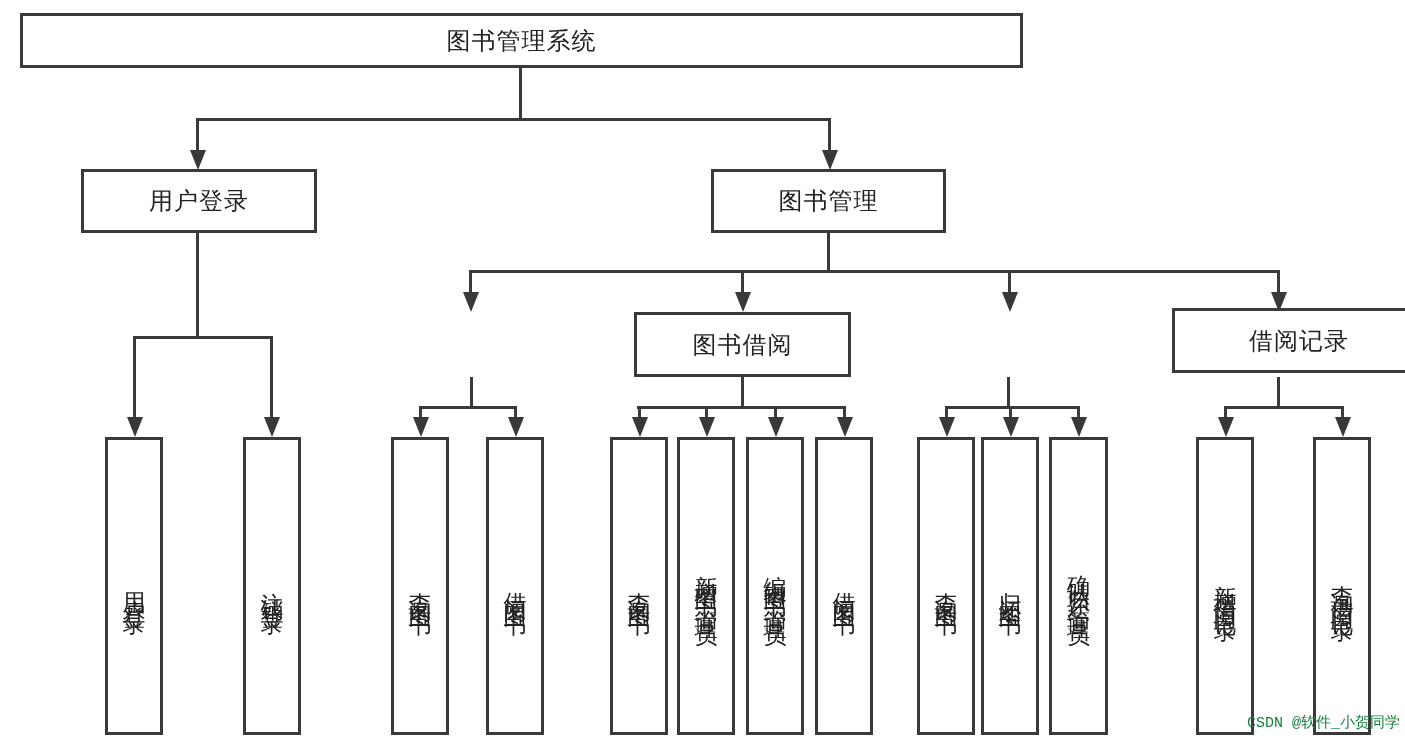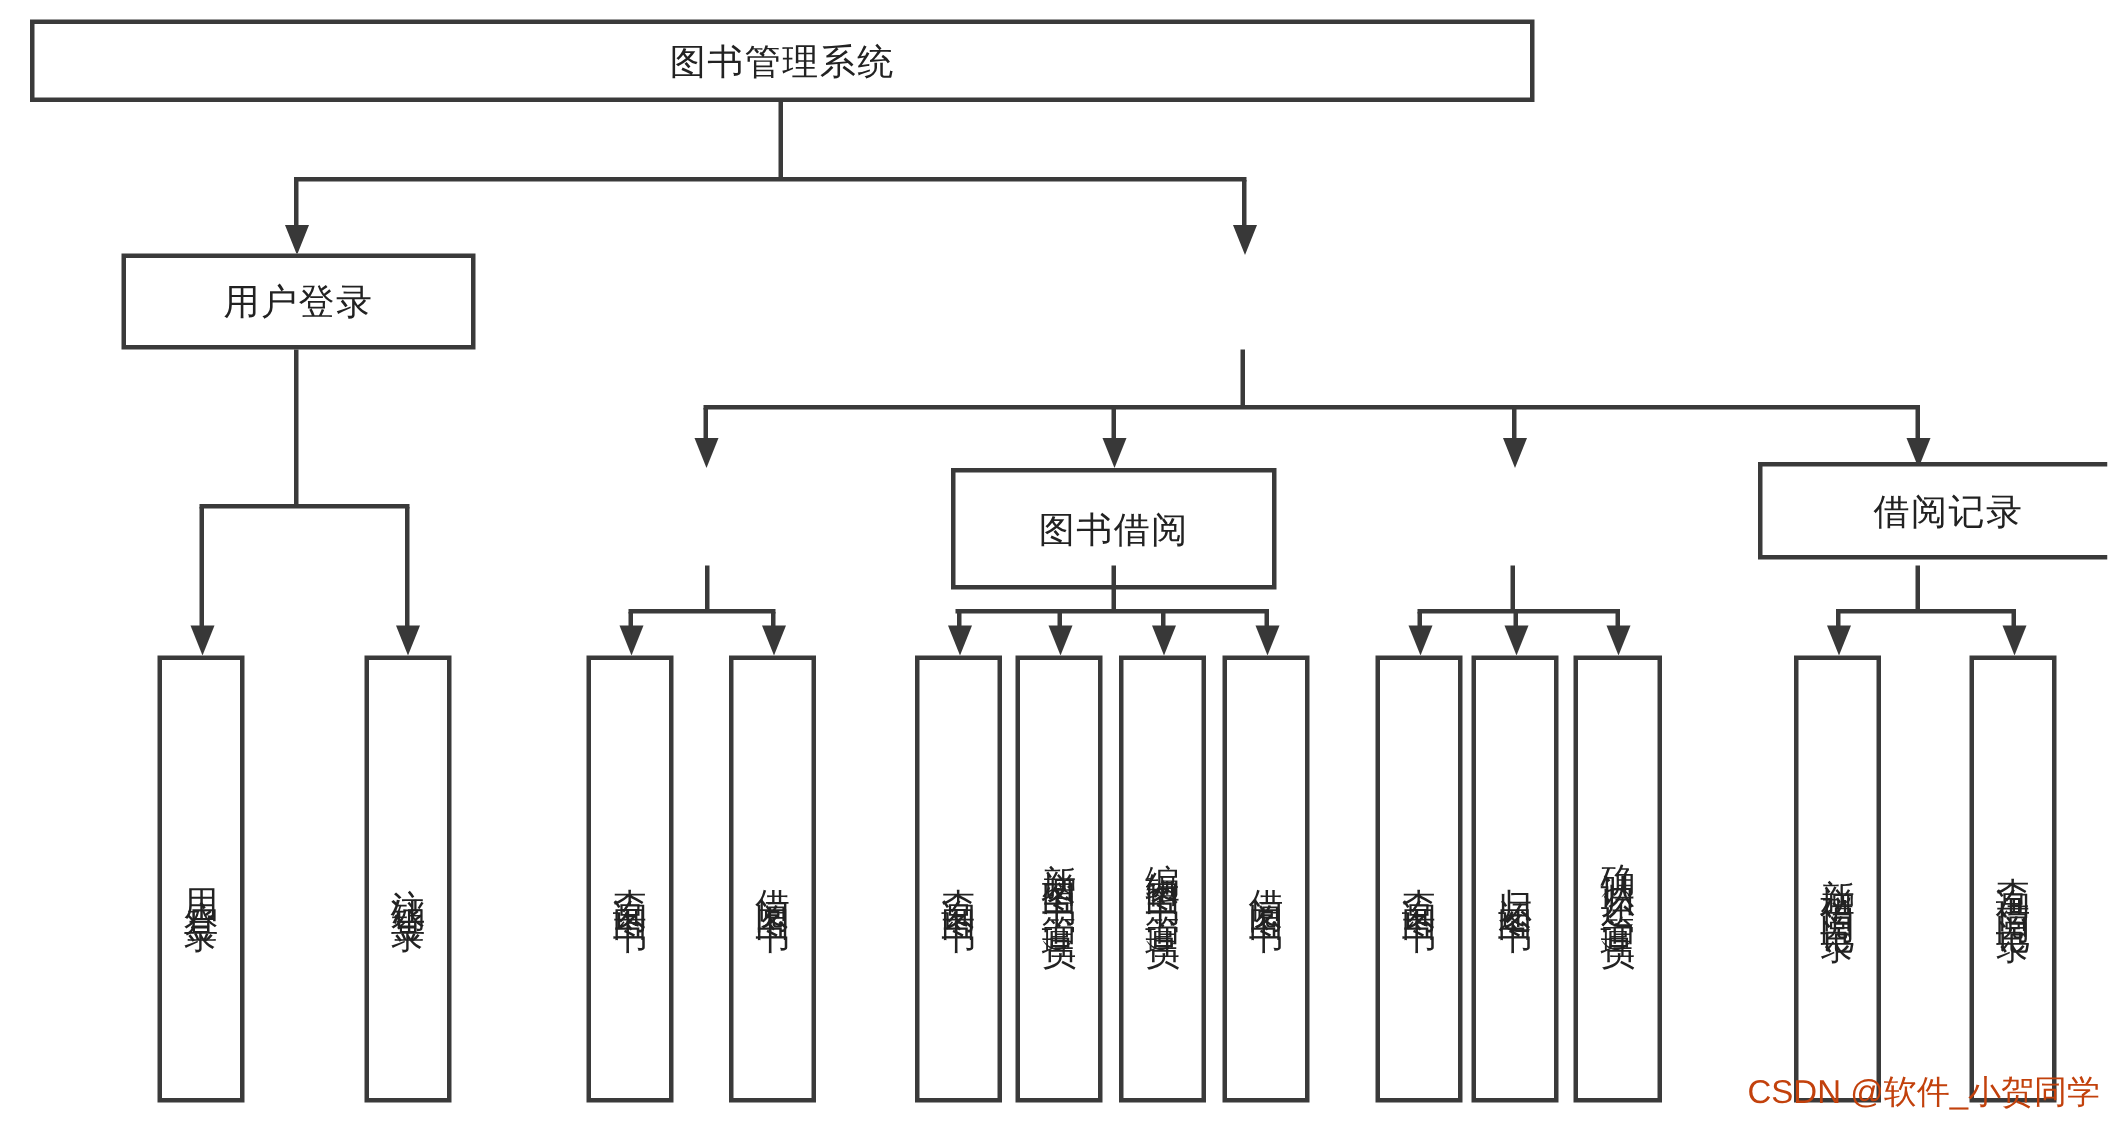--- a/index.html
+++ b/index.html
@@ -45,41 +45,43 @@
   .arrow {
     position: absolute;
     width: 0;
     height: 0;
     border-left: 8px solid transparent;
     border-right: 8px solid transparent;
     border-top: 20px solid #383838;
   }
   .watermark {
     position: absolute;
-    color: #c2410c;
-    font-size: 22px;
+    color: #15803d;
+    font-size: 15px;
     white-space: nowrap;
     z-index: 5;
+    font-family: Liberation Mono, monospace;
   }
 </style>
 </head>
 <body>
 
 <div class="canvas">
 
   <div class="box hbox" style="left:20px;top:13px;width:1003px;height:55px">图书管理系统</div>
 
   <div class="line" style="left:519px;top:68px;width:3px;height:52px"></div>
   <div class="line" style="left:196px;top:118px;width:635px;height:3px"></div>
   <div class="line" style="left:196px;top:120px;width:3px;height:33px"></div>
   <div class="arrow" style="left:190px;top:150px"></div>
   <div class="line" style="left:828px;top:120px;width:3px;height:33px"></div>
   <div class="arrow" style="left:822px;top:150px"></div>
 
   <div class="box hbox" style="left:81px;top:169px;width:236px;height:64px">用户登录</div>
+  <div class="box hbox" style="left:711px;top:169px;width:235px;height:64px">图书管理</div>
 
   <div class="line" style="left:196px;top:233px;width:3px;height:105px"></div>
   <div class="line" style="left:133px;top:336px;width:140px;height:3px"></div>
   <div class="line" style="left:133px;top:338px;width:3px;height:80px"></div>
   <div class="arrow" style="left:127px;top:417px"></div>
   <div class="line" style="left:270px;top:338px;width:3px;height:80px"></div>
   <div class="arrow" style="left:264px;top:417px"></div>
 
   <div class="box vbox" style="left:105px;top:437px;width:58px;height:298px">用户登录</div>
   <div class="box vbox" style="left:243px;top:437px;width:58px;height:298px">注销登录</div>
@@ -88,21 +90,21 @@
   <div class="line" style="left:469px;top:270px;width:811px;height:3px"></div>
   <div class="line" style="left:469px;top:272px;width:3px;height:22px"></div>
   <div class="arrow" style="left:463px;top:292px"></div>
   <div class="line" style="left:741px;top:272px;width:3px;height:22px"></div>
   <div class="arrow" style="left:735px;top:292px"></div>
   <div class="line" style="left:1008px;top:272px;width:3px;height:22px"></div>
   <div class="arrow" style="left:1002px;top:292px"></div>
   <div class="line" style="left:1277px;top:272px;width:3px;height:22px"></div>
   <div class="arrow" style="left:1271px;top:292px"></div>
 
-  <div class="box hbox" style="left:634px;top:312px;width:217px;height:81px">图书借阅</div>
+  <div class="box hbox" style="left:634px;top:312px;width:217px;height:65px">图书借阅</div>
   <div class="box hbox" style="left:1172px;top:308px;width:254px;height:65px">借阅记录</div>
 
   <div class="line" style="left:470px;top:377px;width:3px;height:31px"></div>
   <div class="line" style="left:419px;top:406px;width:98px;height:3px"></div>
   <div class="line" style="left:419px;top:408px;width:3px;height:12px"></div>
   <div class="arrow" style="left:413px;top:417px"></div>
   <div class="line" style="left:514px;top:408px;width:3px;height:12px"></div>
   <div class="arrow" style="left:508px;top:417px"></div>
 
   <div class="box vbox" style="left:391px;top:437px;width:58px;height:298px">查询图书</div>

